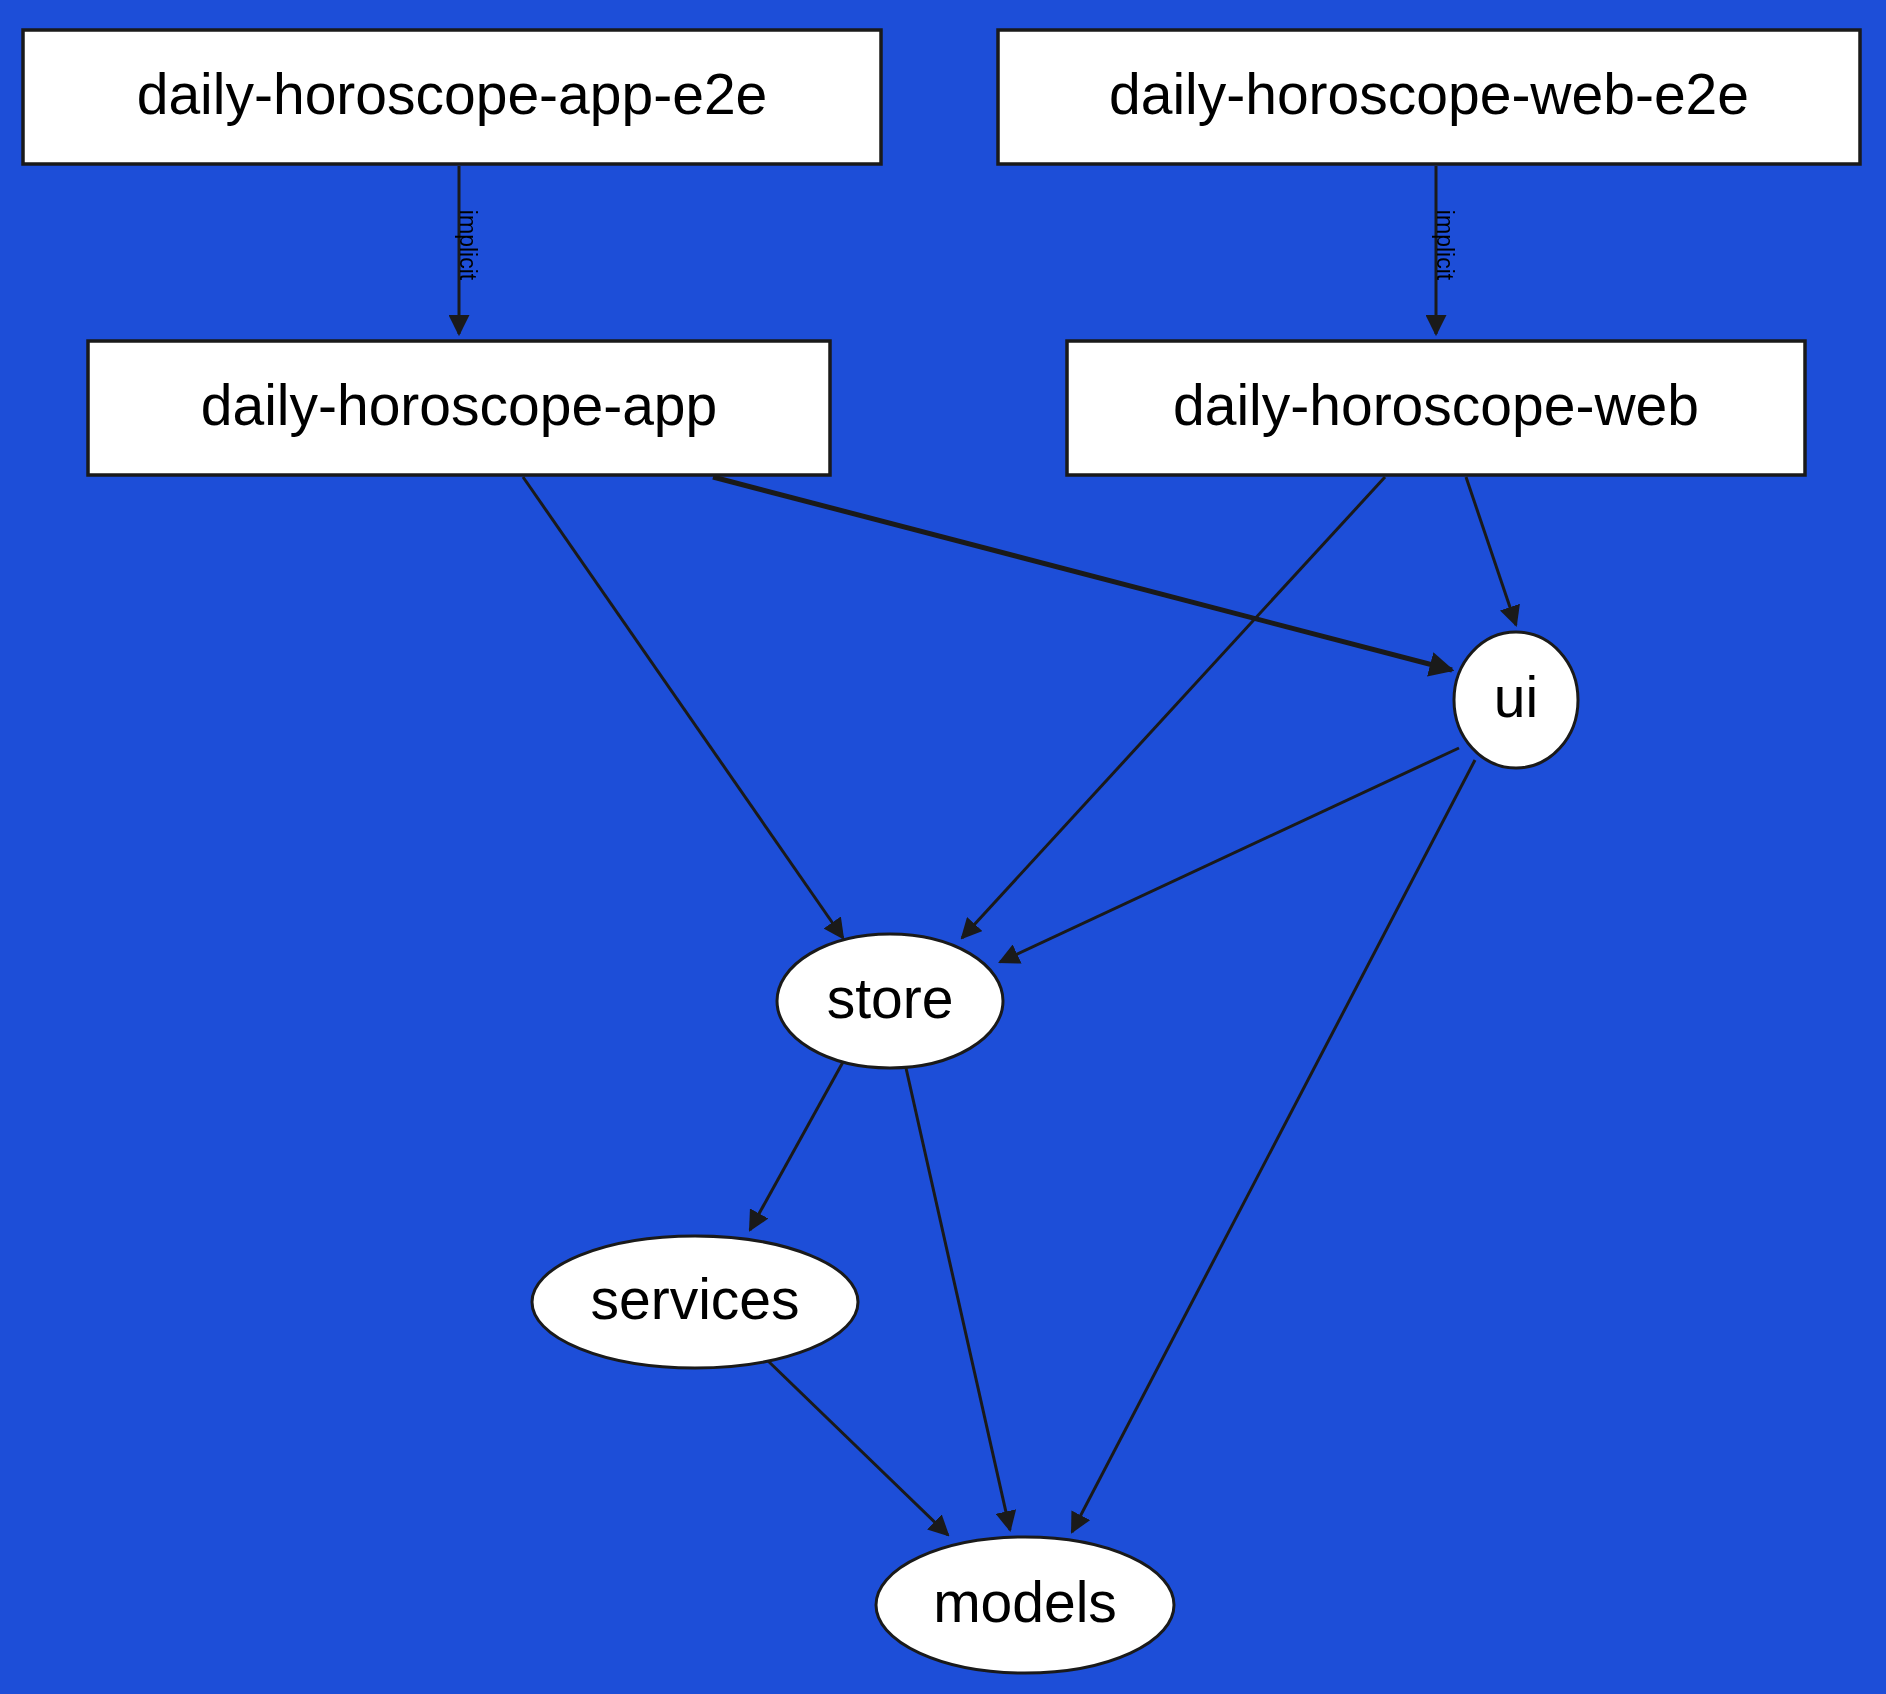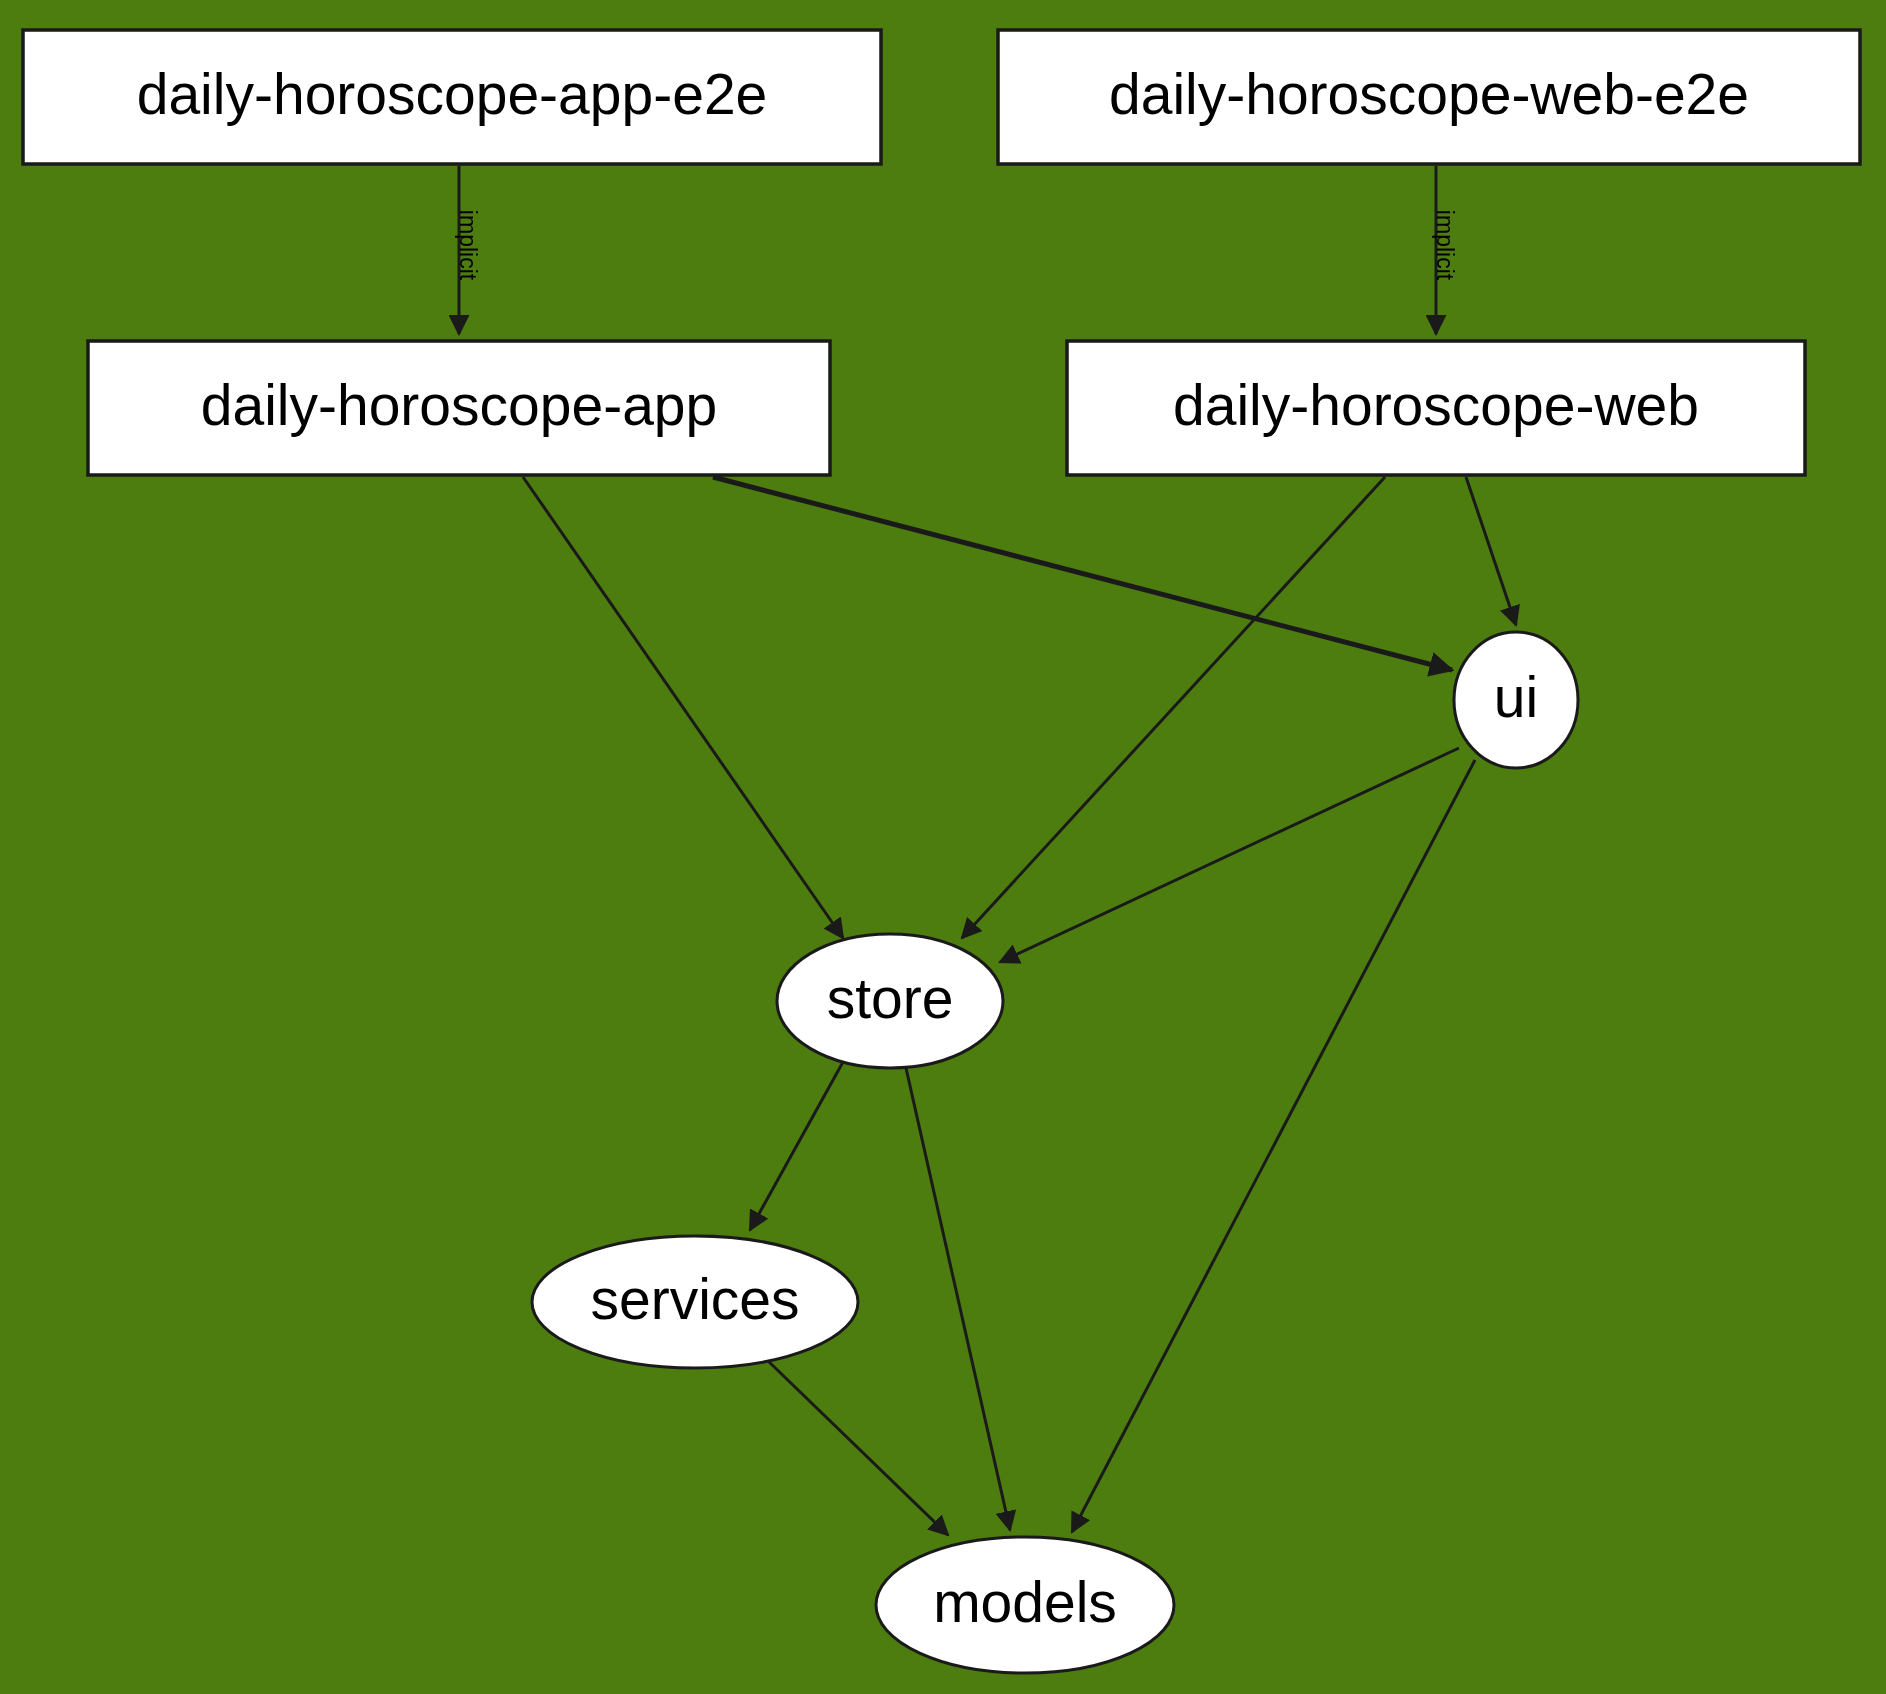--- a/index.html
+++ b/index.html
@@ -8,21 +8,21 @@
     padding: 0;
     background: #ffffff;
   }
   body {
     font-family: "Liberation Sans", sans-serif;
   }
   #graph-canvas {
     position: relative;
     width: 1886px;
     height: 1694px;
-    background: #4d7c0f;
+    background: #1d4ed8;
     overflow: hidden;
   }
   #graph-svg {
     position: absolute;
     top: 0;
     left: 0;
     width: 1886px;
     height: 1694px;
     display: block;
   }

